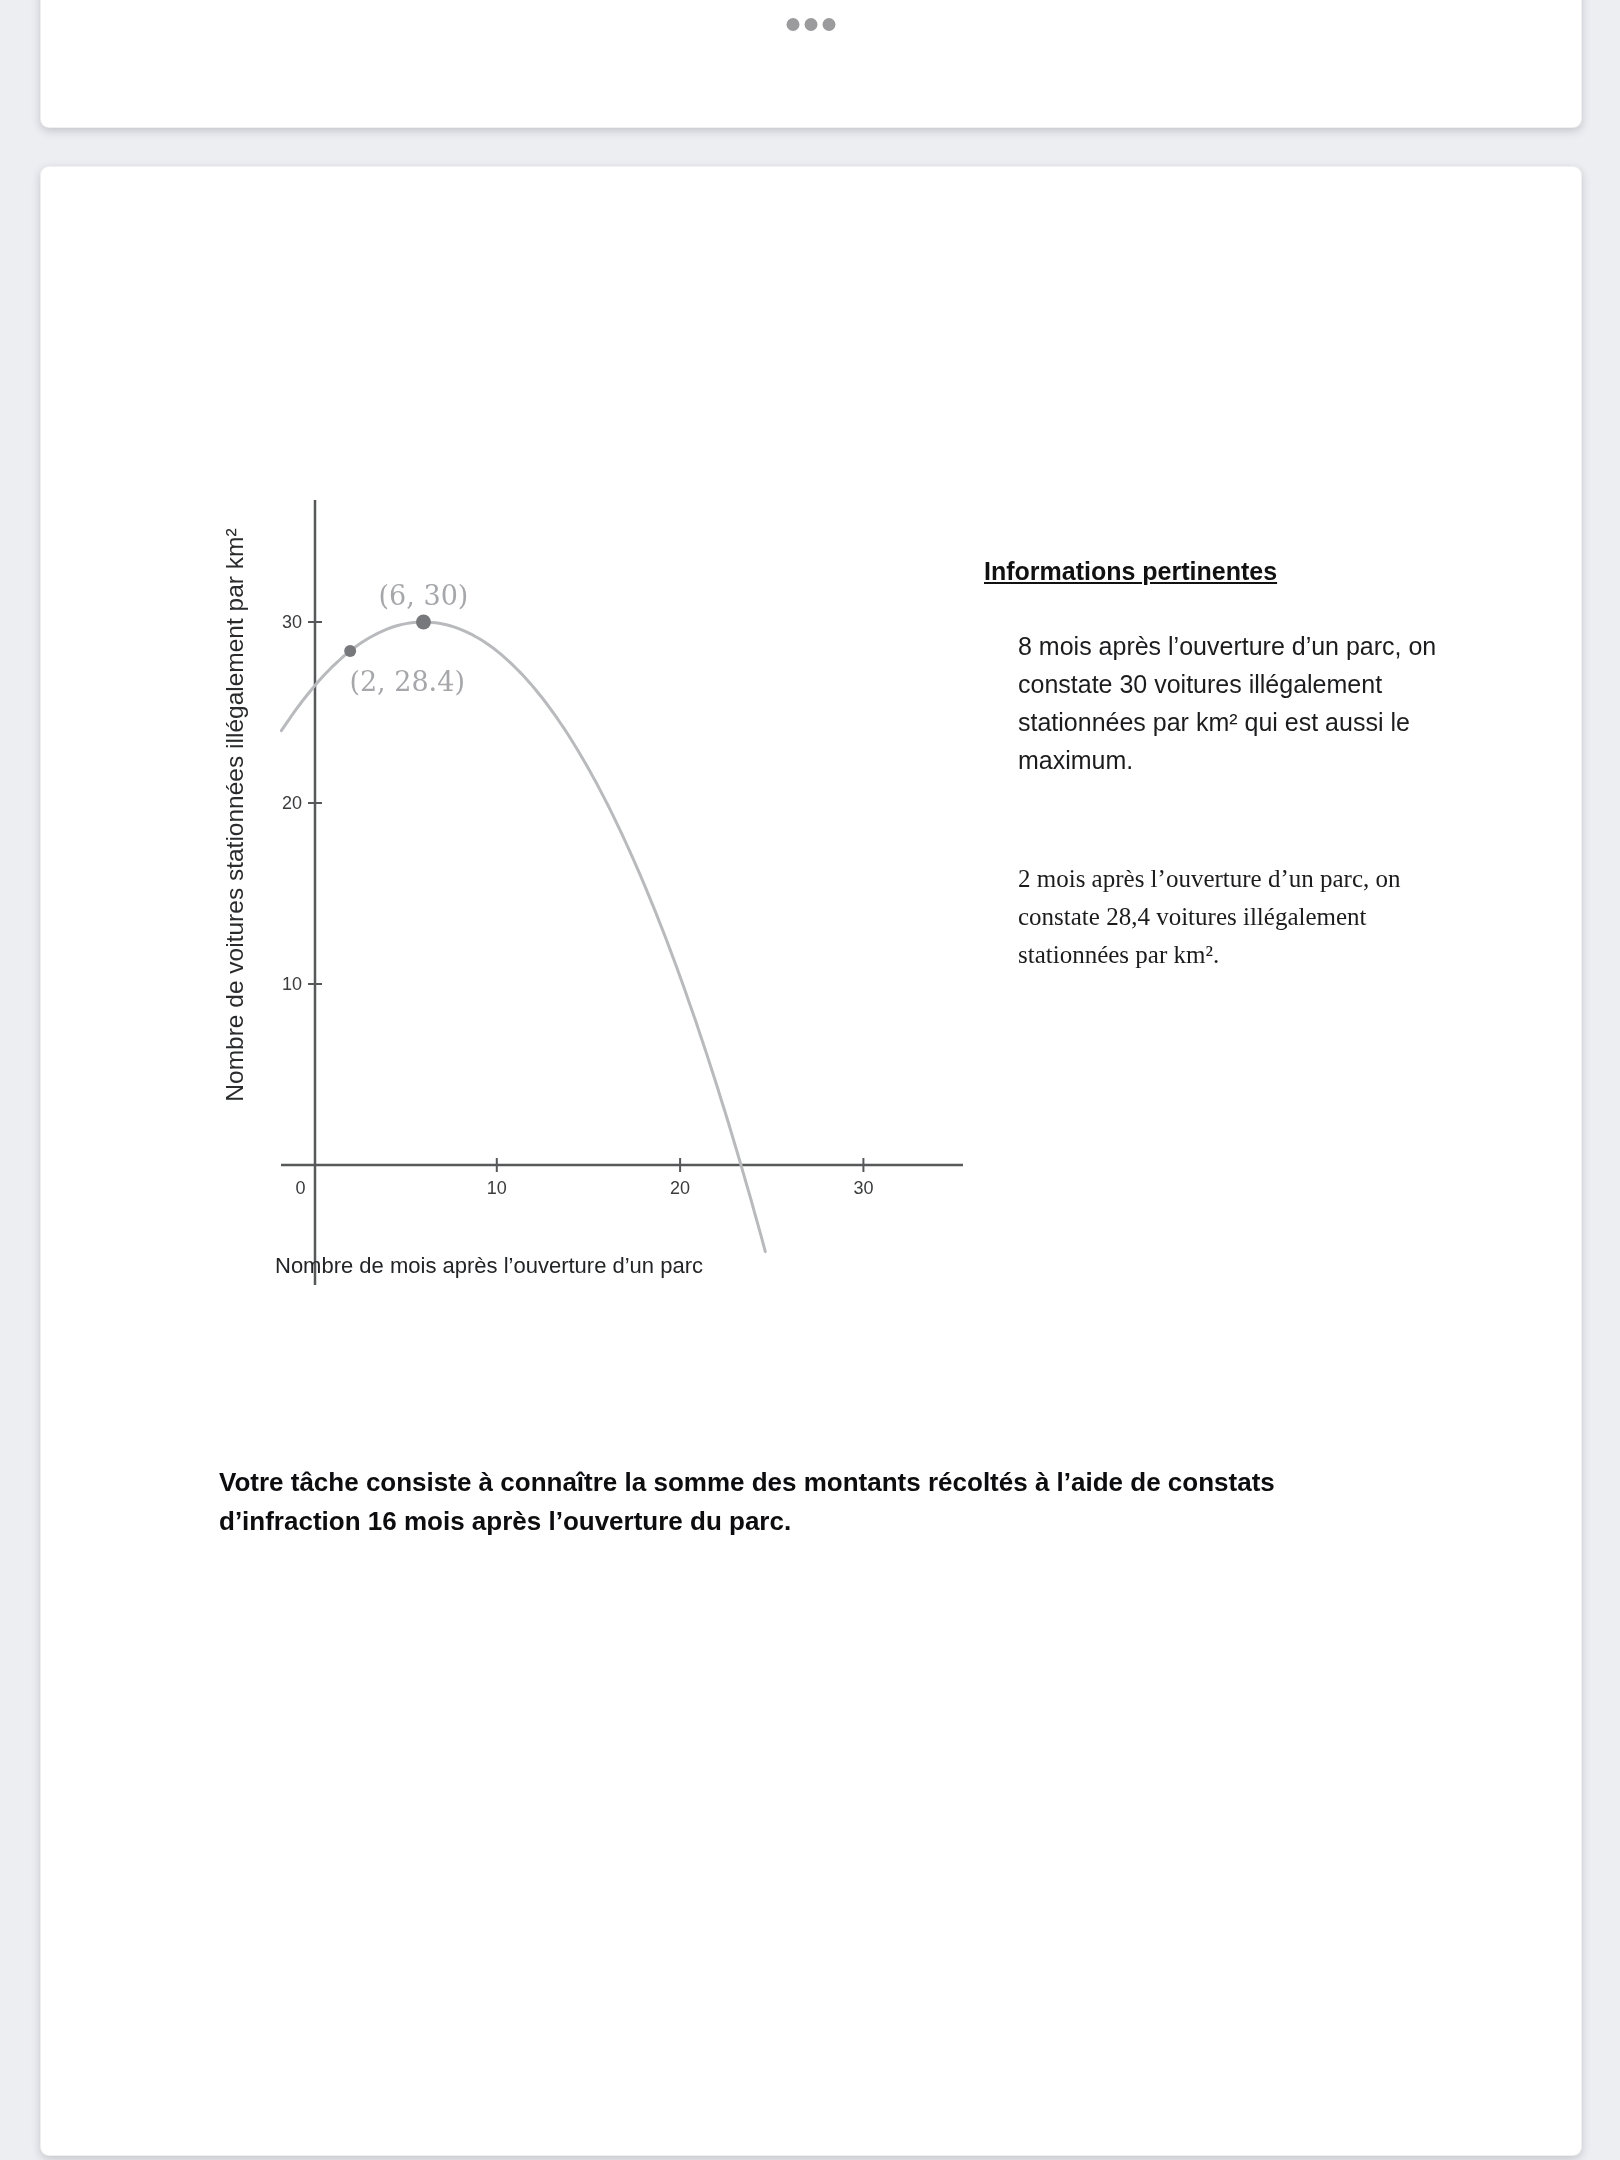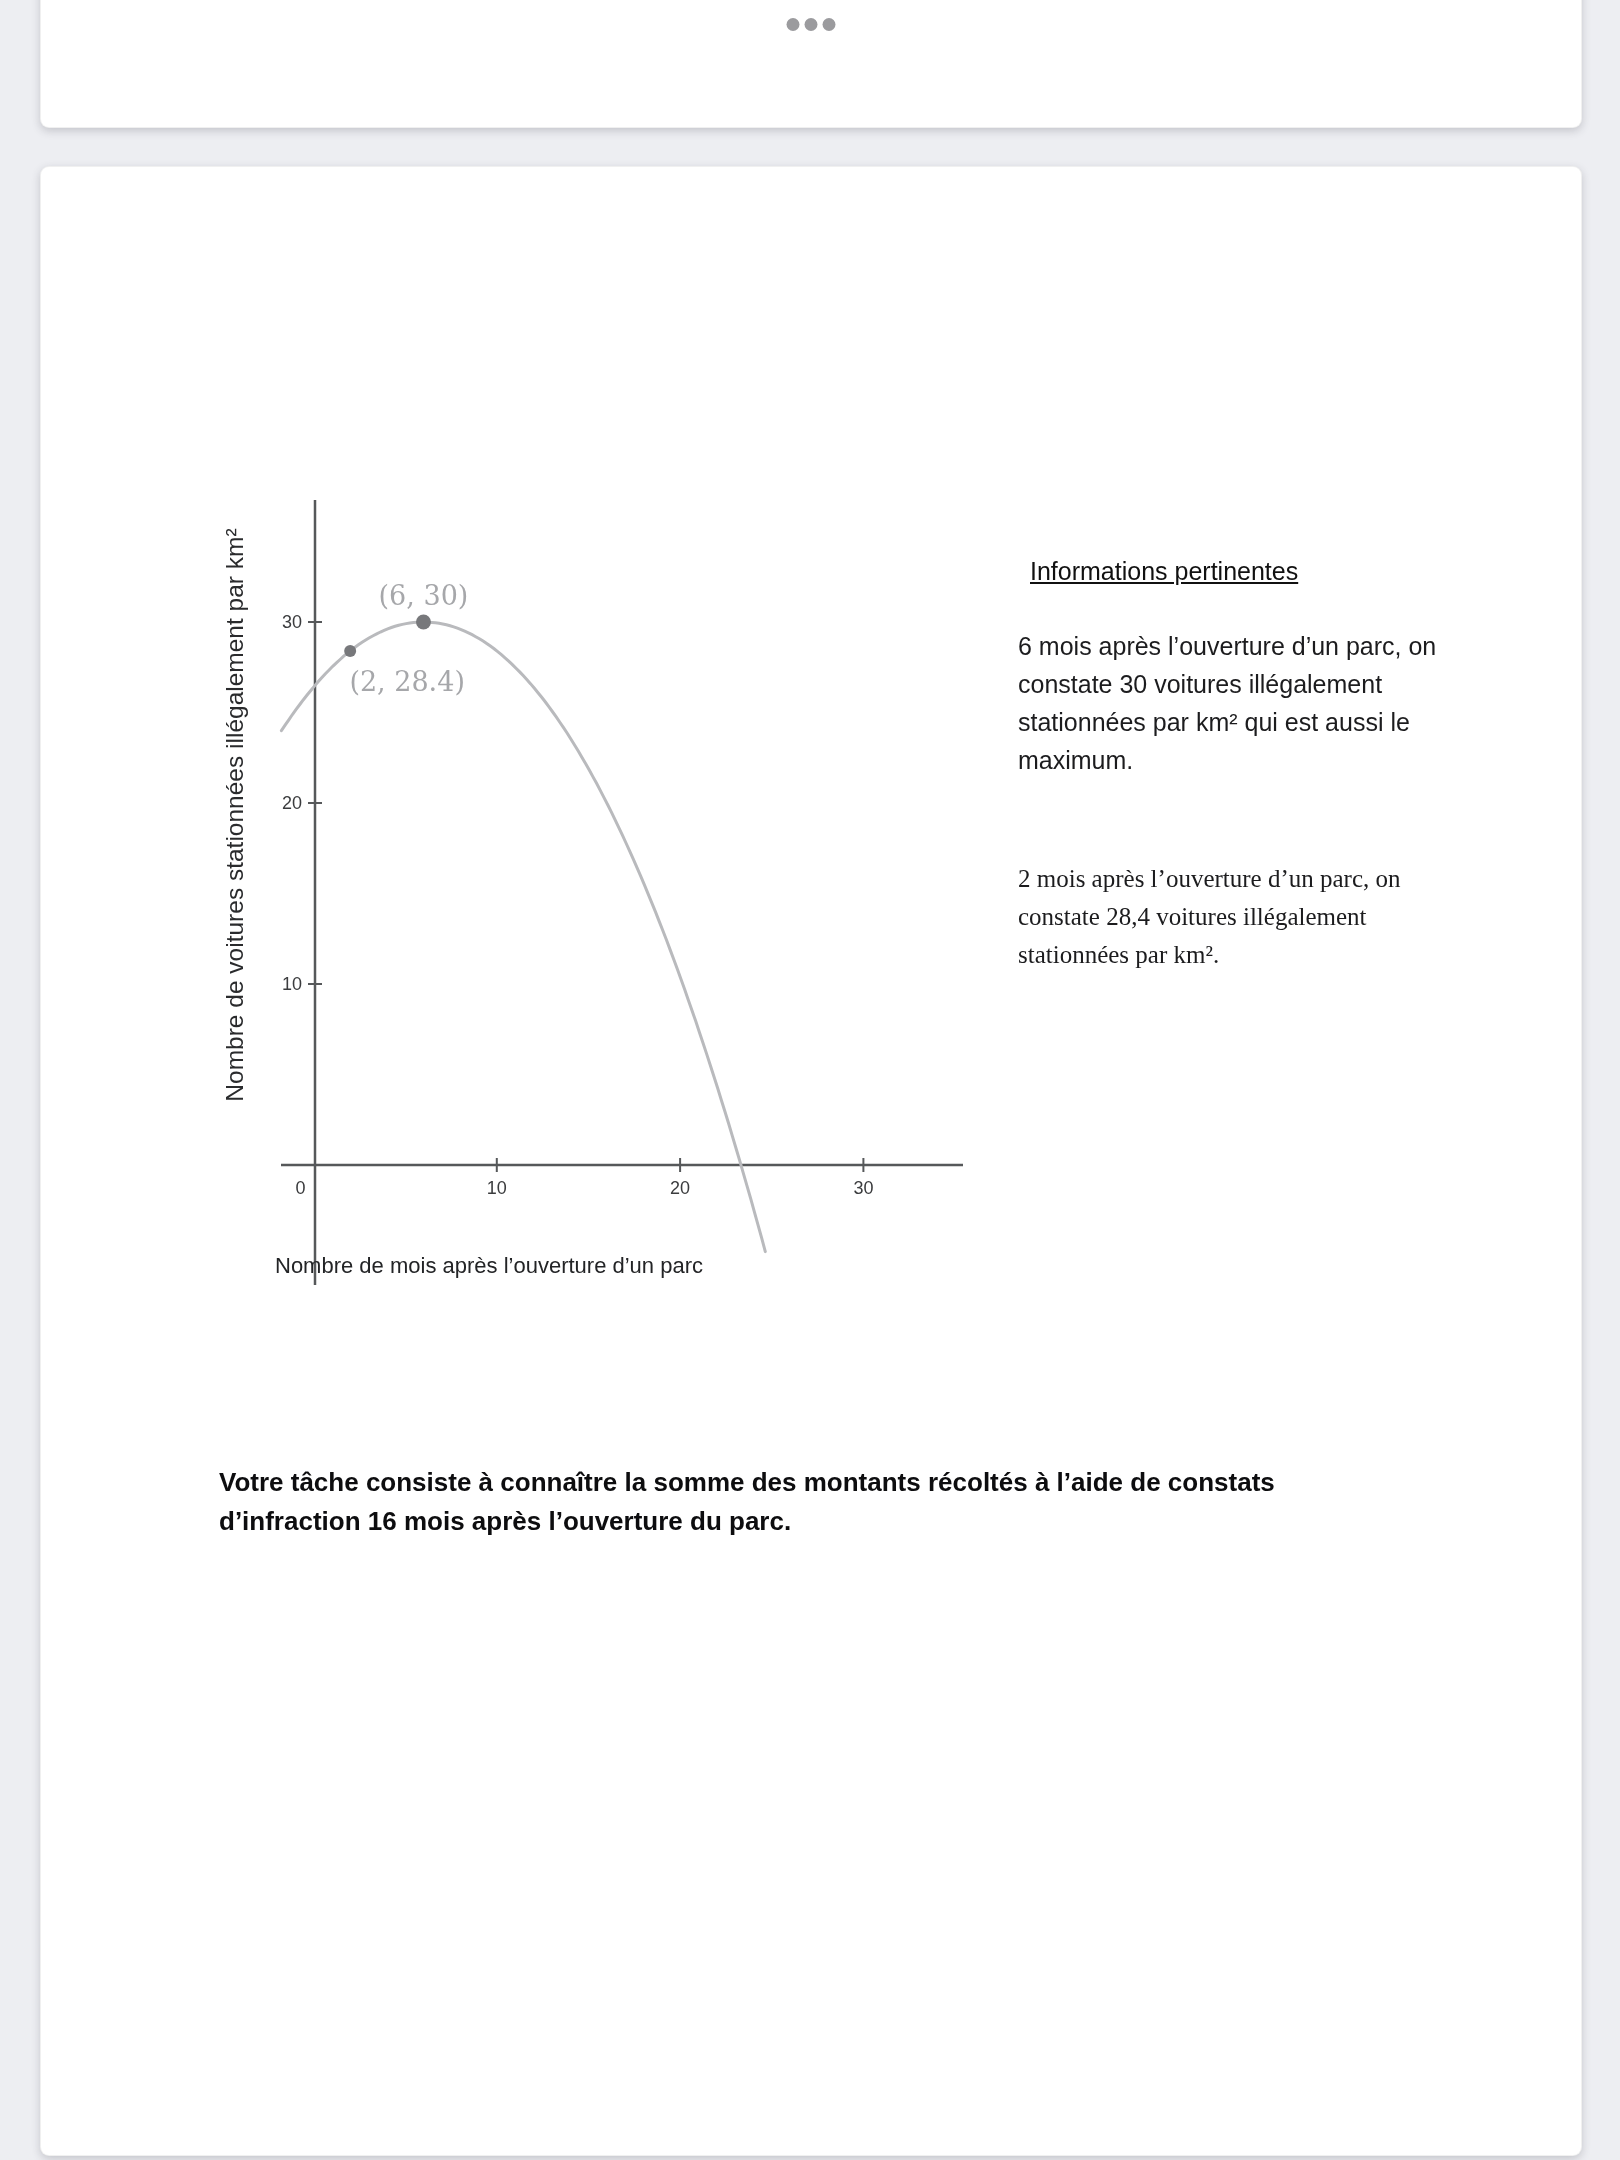--- a/index.html
+++ b/index.html
@@ -27,22 +27,22 @@
     position:absolute;left:177px;top:182px;width:1180px;
     font-size:25px;line-height:37px;color:#1c1c1e;
     white-space:pre-line;
   }
   .chart-wrap{position:absolute;left:157px;top:303px;width:780px;height:830px;}
   .xlabel{
     position:absolute;left:234px;top:1086px;width:780px;
     font-size:22px;color:#232426;
   }
   .info-heading{
-    position:absolute;left:989px;top:390px;width:460px;
-    font-size:25px;font-weight:normal;color:#111;
+    position:absolute;left:943px;top:390px;width:460px;
+    font-size:25px;font-weight:bold;color:#111;
     text-decoration:underline;
   }
   .info-item{
     position:absolute;left:977px;width:460px;
     font-size:25px;line-height:38px;color:#1c1c1e;
     white-space:pre-line;
   }
   .info-item-0{top:460px;}
   .info-item-1{top:693px;font-family:Liberation Serif, serif;}
   .info-item-2{top:873px;}
@@ -88,21 +88,21 @@
         <text x="225.48" y="135" fill="#a6a7aa" font-size="27" text-anchor="middle" font-family="&quot;DejaVu Serif&quot;, serif">(6, 30)</text>
         <circle cx="152.16" cy="180.96000000000004" r="6" fill="#77787b"></circle>
         <text x="209.16" y="220.96000000000004" fill="#a6a7aa" font-size="27" text-anchor="middle" font-family="&quot;DejaVu Serif&quot;, serif">(2, 28.4)</text>
         <text x="45" y="345" transform="rotate(-90 45 345)" fill="#2a2b2d" font-size="24.5" text-anchor="middle" font-family="&quot;Liberation Sans&quot;, sans-serif">Nombre de voitures stationnées illégalement par km²</text>
       </svg>
   </div>
 
   <div class="xlabel">Nombre de mois après l’ouverture d’un parc</div>
 
   <div class="info-heading">Informations pertinentes</div>
-  <div class="info-item info-item-0">6 mois après l’ouverture d’un parc, on
+  <div class="info-item info-item-0">8 mois après l’ouverture d’un parc, on
 constate 30 voitures illégalement
 stationnées par km² qui est aussi le
 maximum.</div>
   <div class="info-item info-item-1">2 mois après l’ouverture d’un parc, on
 constate 28,4 voitures illégalement
 stationnées par km².</div>
 
   <div class="task">Votre tâche consiste à connaître la somme des montants récoltés à l’aide de constats
 d’infraction 16 mois après l’ouverture du parc.</div>
 

